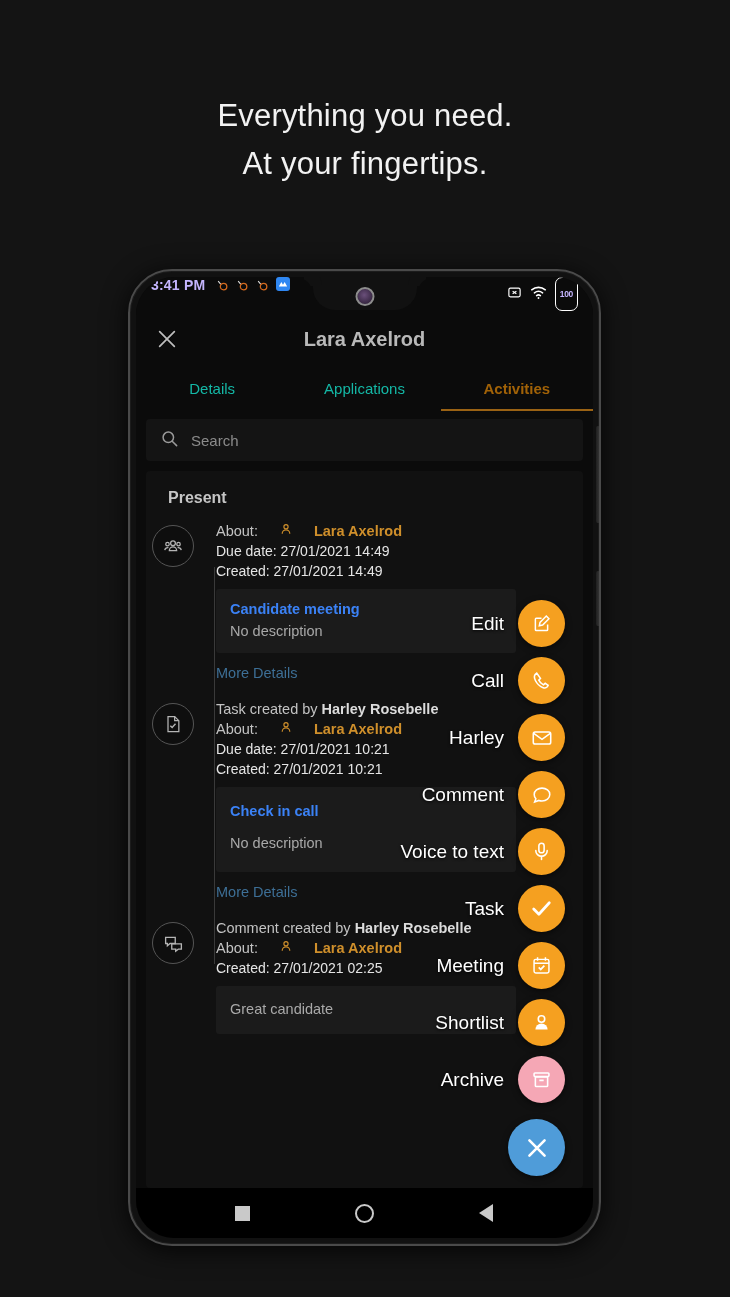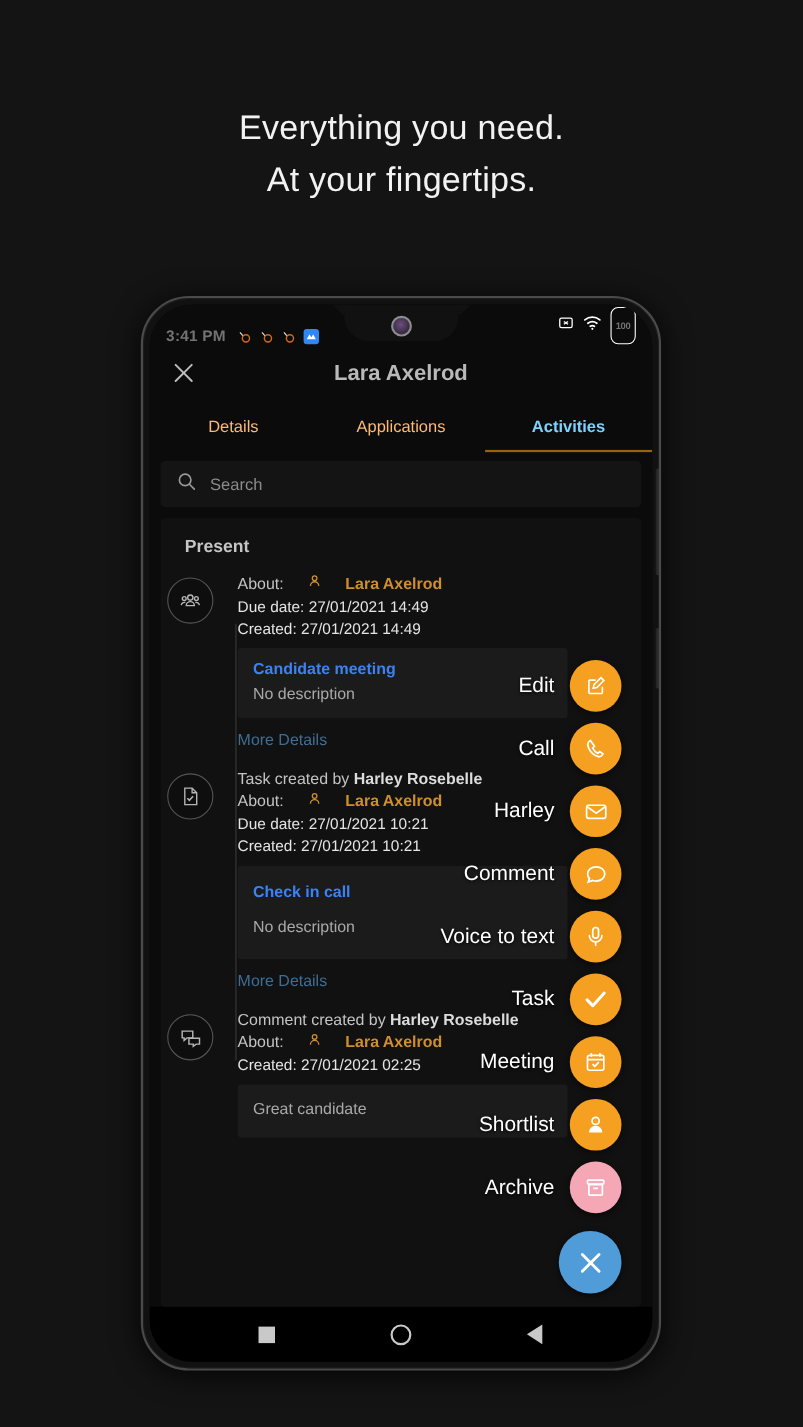--- a/index.html
+++ b/index.html
@@ -65,23 +65,23 @@
   }
   
   .screen{
     position:absolute; inset:0;
     background:#0b0b0b;
     display:flex; flex-direction:column;
   }
   
   .statusbar{
     height:36px; flex:0 0 36px;
-    display:flex; align-items:flex-end;
+    display:flex; align-items:flex-start;
     padding:0 15px;
-    color:#737373;
+    color:#c4b5fd;
     position:relative; z-index:45;
   }
   .sb-time{ font-size:14px; font-weight:bold; letter-spacing:.2px; }
   .sb-left-icons{ display:flex; align-items:center; gap:7px; margin-left:11px; }
   .sb-notif{ width:13px; height:13px; }
   .sb-app{
     width:14px; height:14px; border-radius:3px;
     background:#2f87f2; display:flex; align-items:center; justify-content:center;
   }
   .sb-right{ margin-left:auto; display:flex; align-items:center; gap:8px; }
@@ -107,23 +107,23 @@
     pointer-events:none;
   }
   
   .tabs{
     height:46px; flex:0 0 46px;
     display:flex; align-items:stretch;
     position:relative;
   }
   .tab{
     flex:1; display:flex; align-items:center; justify-content:center;
-    color:#fdba74; font-size:15px; cursor:pointer; position:relative;
-  }
-  .tab.active{ color:#7dd3fc; font-weight:bold; }
+    color:#14b8a6; font-size:15px; cursor:pointer; position:relative;
+  }
+  .tab.active{ color:#a16207; font-weight:bold; }
   .tab.active:after{
     content:""; position:absolute; left:0; right:0; bottom:0;
     height:2px; background:#9a6214;
   }
   
   .searchwrap{ padding:8px 10px 10px 10px; }
   .searchbar{
     height:42px; background:#141414; border-radius:4px;
     display:flex; align-items:center; gap:12px; padding:0 14px;
   }

